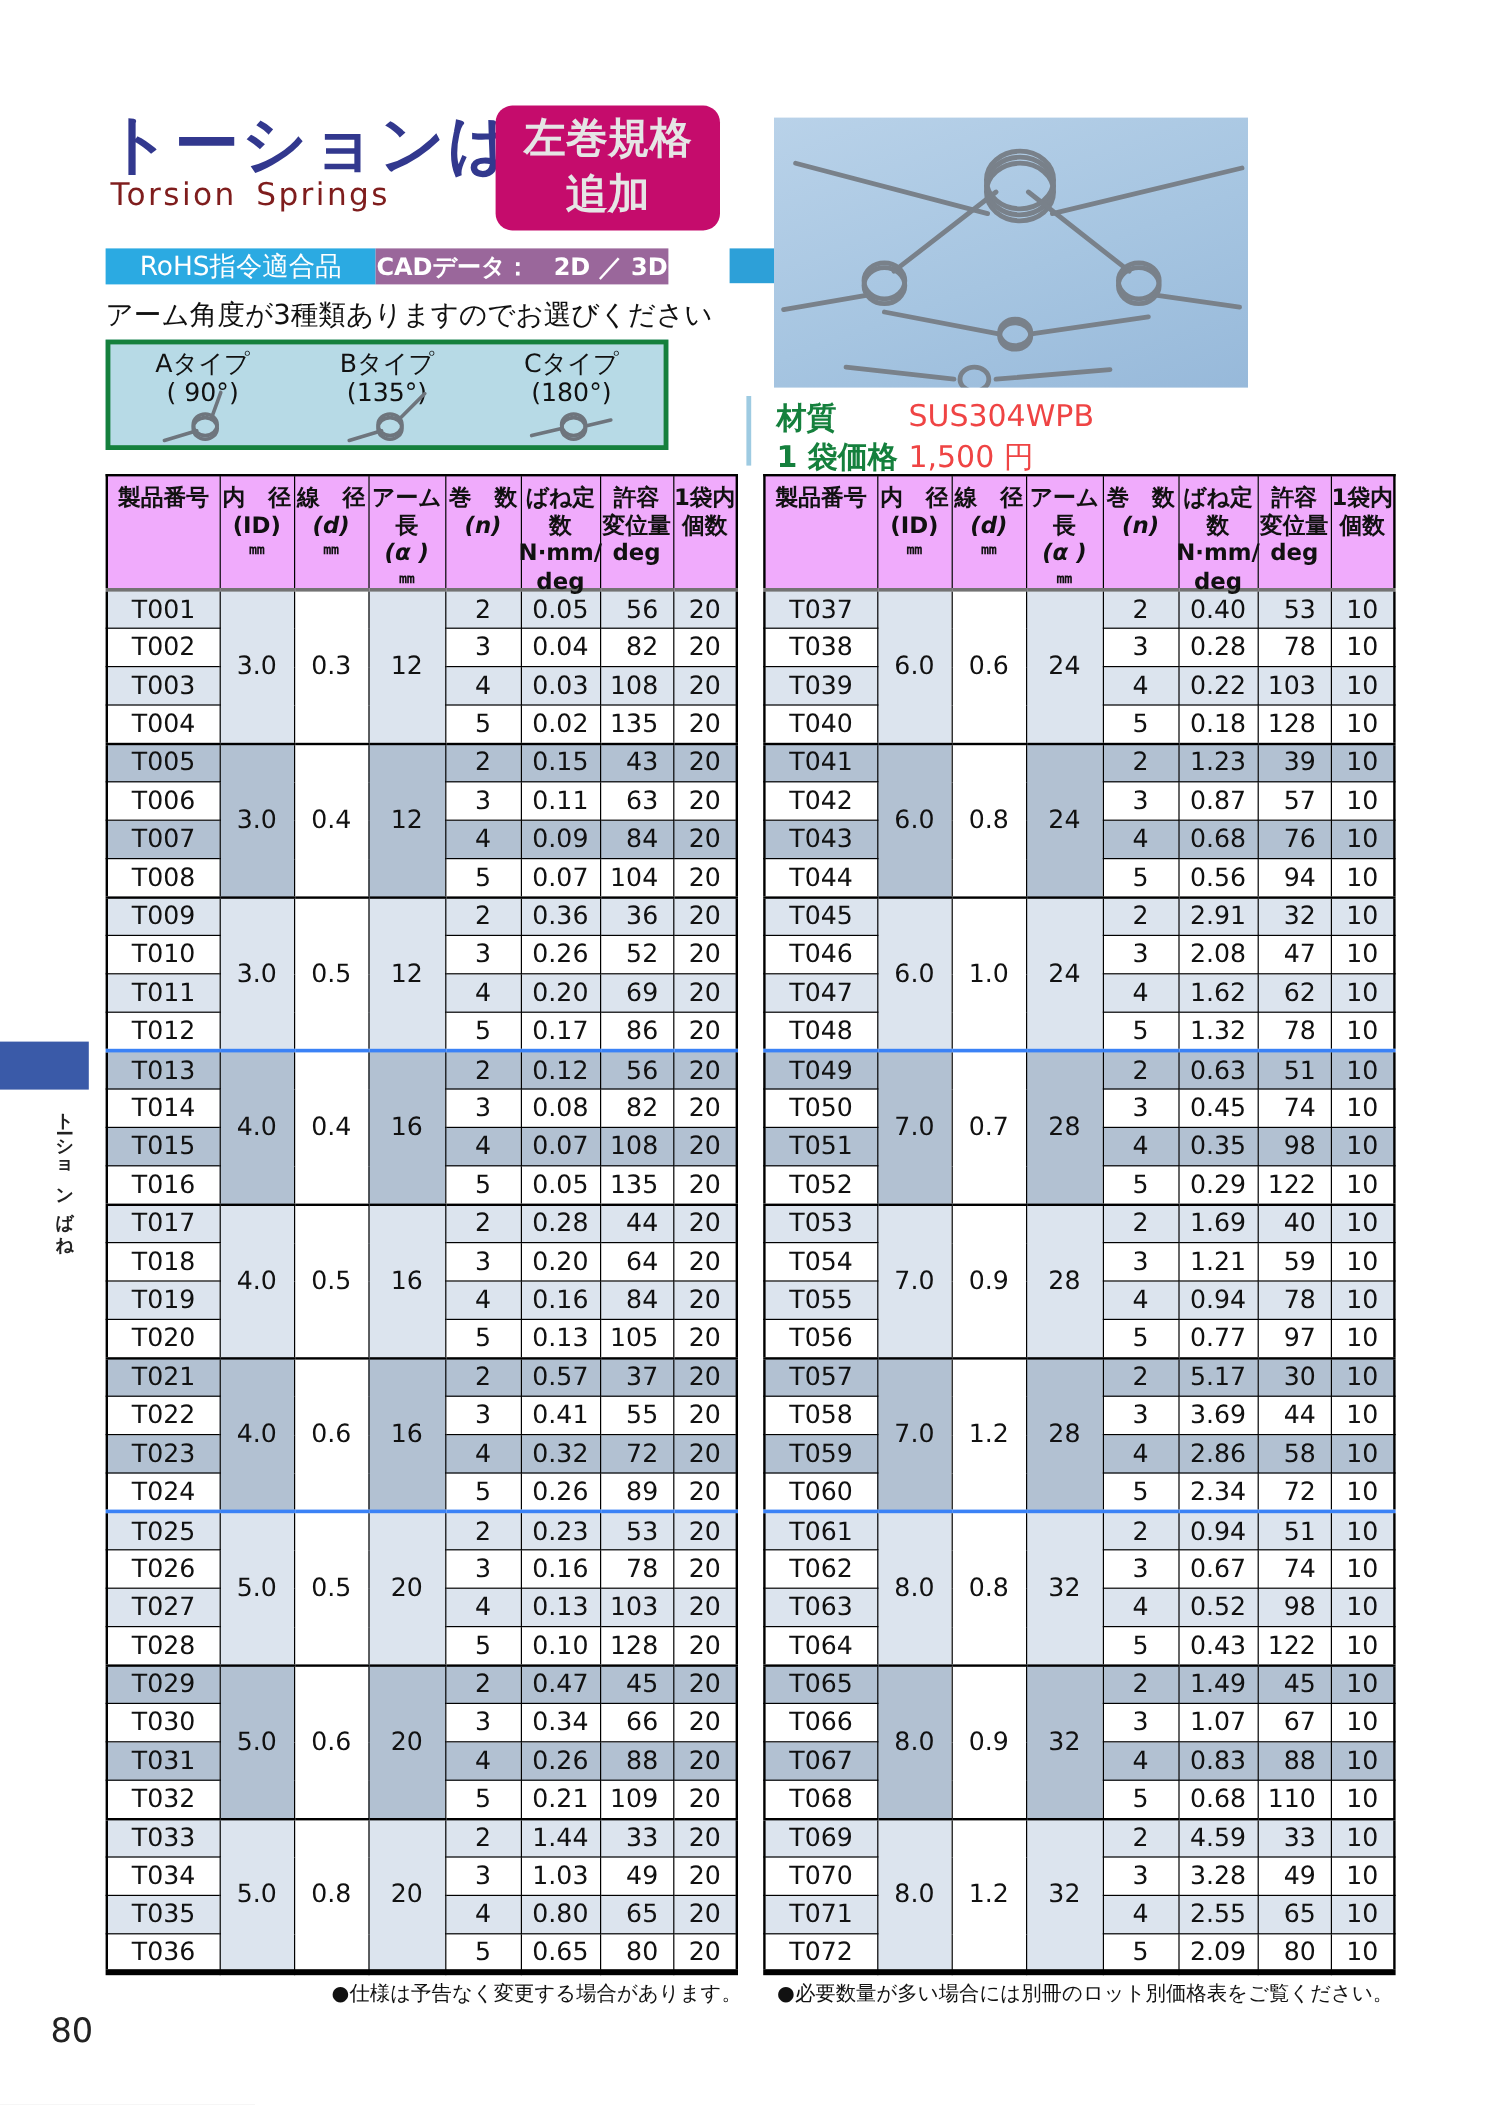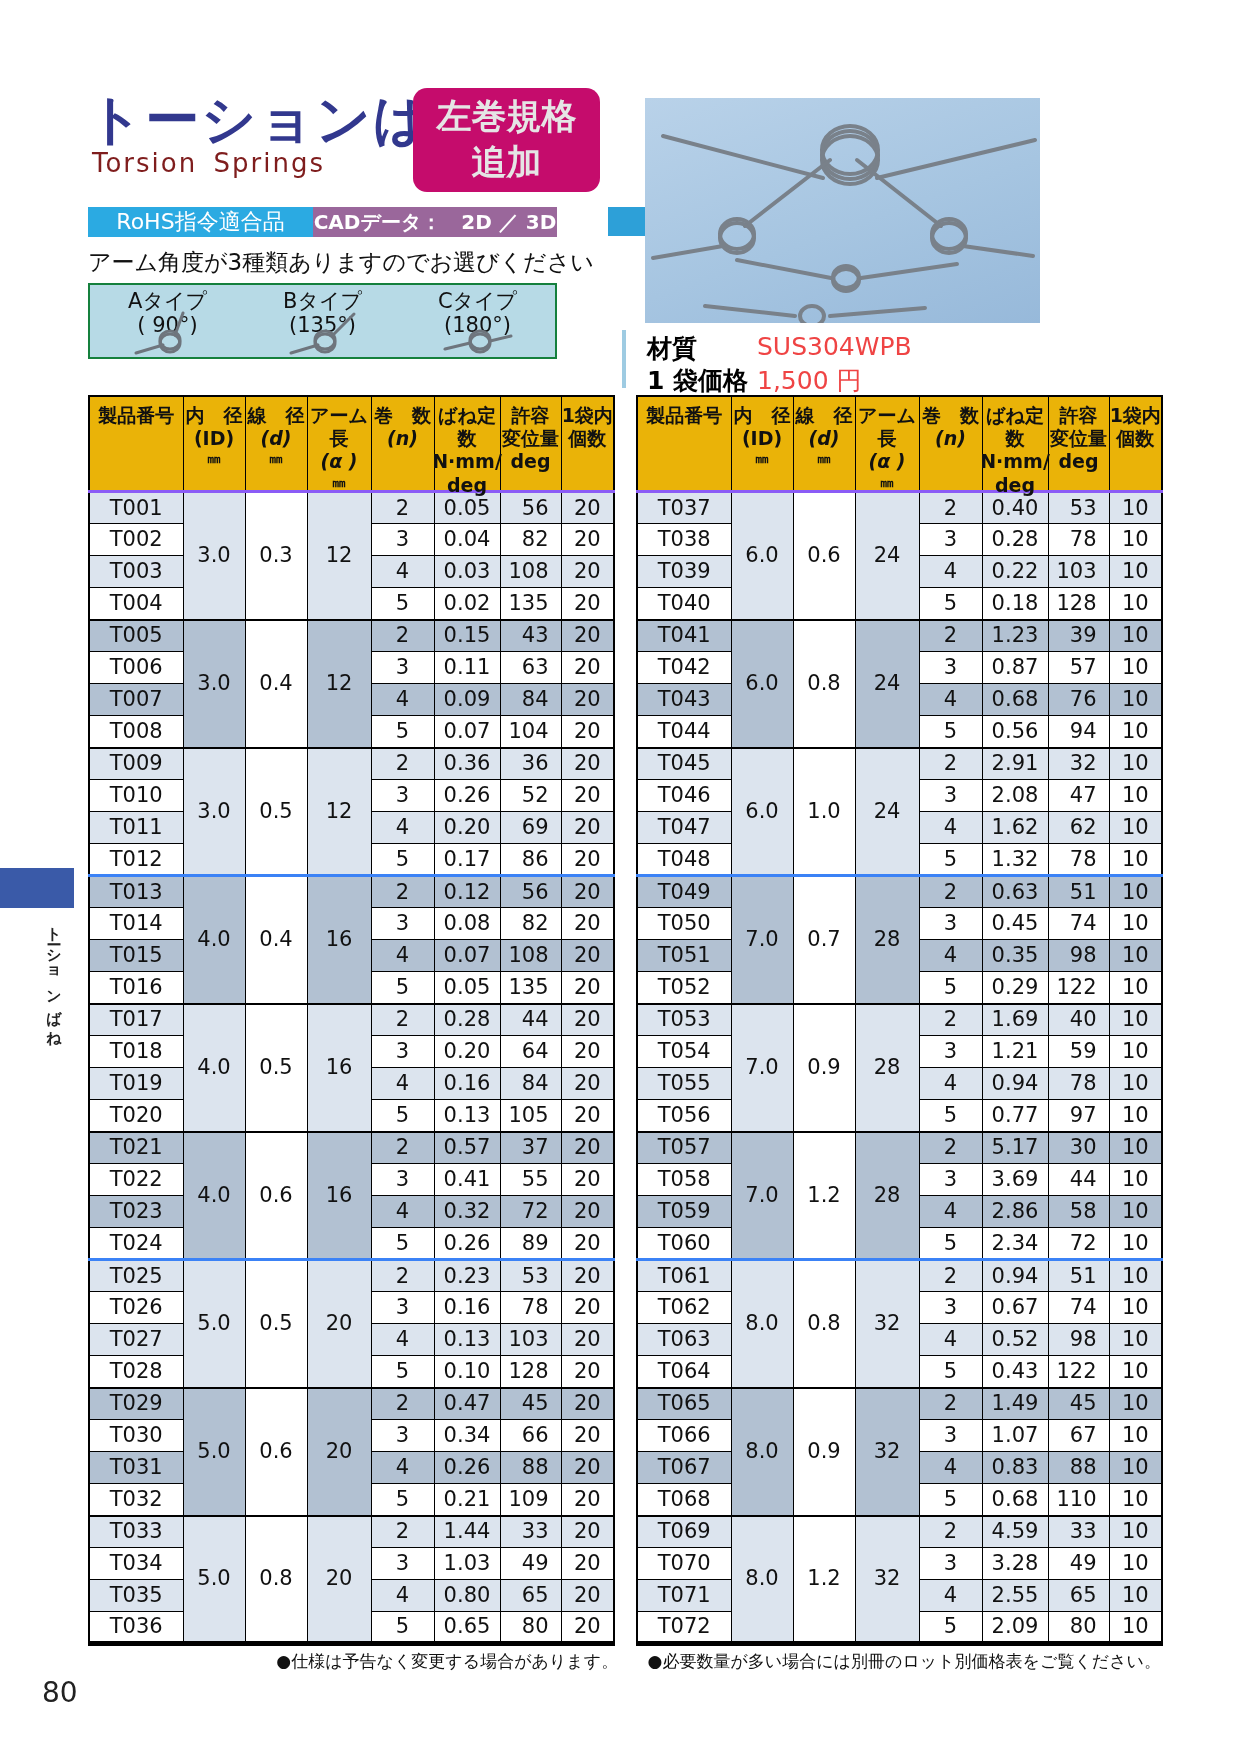--- a/index.html
+++ b/index.html
@@ -14,43 +14,43 @@
   .badge span{color:#e5e5e5;font-size:35px;font-weight:800;line-height:1.25;}
   .bar-rohs{position:absolute;left:88px;top:207px;width:225px;height:30px;background:#2baae2;
             display:flex;align-items:center;justify-content:center;color:#fff;font-size:22px;}
   .bar-cad{position:absolute;left:313px;top:207px;width:244px;height:30px;background:#9a679b;
            display:flex;align-items:center;justify-content:center;color:#fff;font-size:20px;font-weight:600;}
   .cad-accent{position:absolute;left:608px;top:207px;width:37px;height:29px;background:#2da0d8;}
 
   .arm-note{position:absolute;left:88px;top:247px;font-size:23px;color:#111;}
 
   
-  .type-box{position:absolute;left:88px;top:283px;width:469px;height:76px;background:#b7dae6;
-            border:2px solid #15803d;box-sizing:border-box;display:flex;}
+  .type-box{position:absolute;left:88px;top:283px;width:469px;height:92px;background:#b7dae6;
+            border:4px solid #15803d;box-sizing:border-box;display:flex;}
   .type-col{flex:1;text-align:center;padding-top:4px;position:relative;}
   .type-name{display:block;font-size:21px;line-height:1.15;}
   .type-angle{display:block;font-size:21px;line-height:1.15;}
   .type-col svg{position:absolute;left:50%;transform:translateX(-50%);bottom:0;}
 
   
   .photo{position:absolute;left:645px;top:98px;width:395px;height:225px;
          background:linear-gradient(160deg,#b9d2e9 0%,#a6c5e1 55%,#97b9da 100%);}
 
   
   .mat-rule{position:absolute;left:622px;top:330px;width:4px;height:58px;background:#9ecbe2;}
-  .mat-label{position:absolute;left:647px;font-size:25px;font-weight:700;color:#000000;}
+  .mat-label{position:absolute;left:647px;font-size:25px;font-weight:700;color:#15803d;}
   .mat-value{position:absolute;left:757px;font-size:25px;color:#ef4444;}
   .row-mat{top:332px;} .row-price{top:364px;}
 
   
   .spec-table{position:absolute;top:395px;border-collapse:collapse;table-layout:fixed;width:525px;
               border:2px solid #000;border-bottom:5px solid #000;}
   .tbl-left{left:88px;} .tbl-right{left:636px;}
   .spec-table th,.spec-table td{border:1px solid #000;box-sizing:border-box;}
-  .spec-table thead th{background:#eab308;height:93px;padding:0;vertical-align:top;border-bottom:3px solid #8b5cf6;margin-left:43px;}
+  .spec-table thead th{background:#f0abfc;height:93px;padding:0;vertical-align:top;border-bottom:3px solid #737373;margin-left:43px;}
   .th-in{display:flex;flex-direction:column;align-items:center;height:93px;padding-top:7px;box-sizing:border-box;
          font-size:19px;font-weight:700;line-height:1.22;color:#111;}
   .th-in .sub{font-size:19px;font-weight:700;}
   .th-in .unit{font-size:14px;font-weight:700;}
   .th-in .it{font-style:italic;}
   .th-in .push{margin-top:auto;}
   .th-in .pad-b{margin-bottom:6px;}
   .spec-table tbody tr{height:32px;}
   .spec-table tbody td{font-size:21px;text-align:center;vertical-align:middle;padding:0;line-height:1;}
   .td-defl{text-align:right !important;padding-right:12px !important;}

